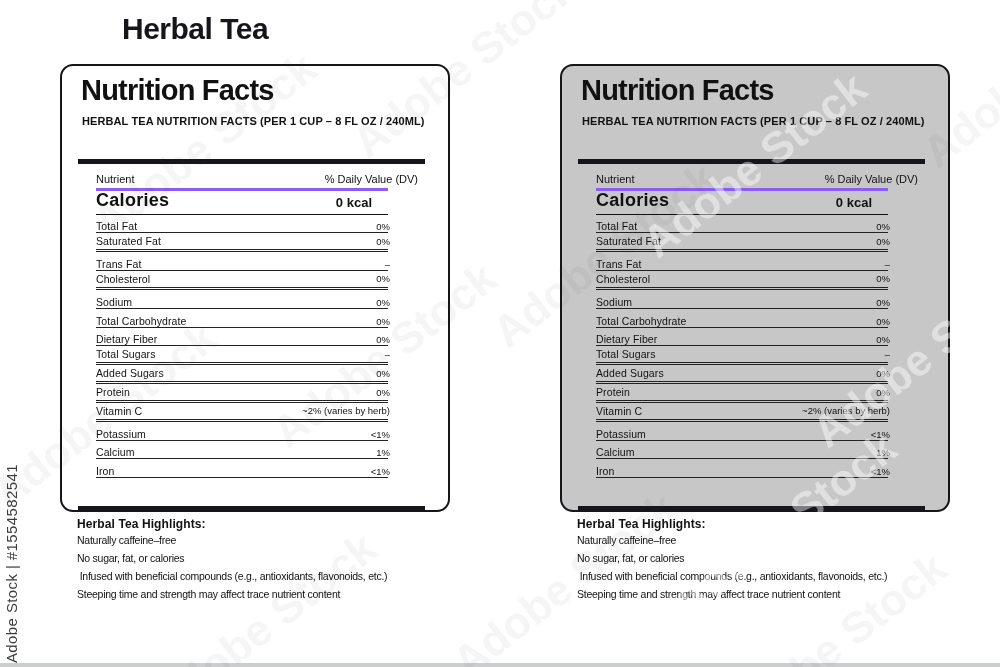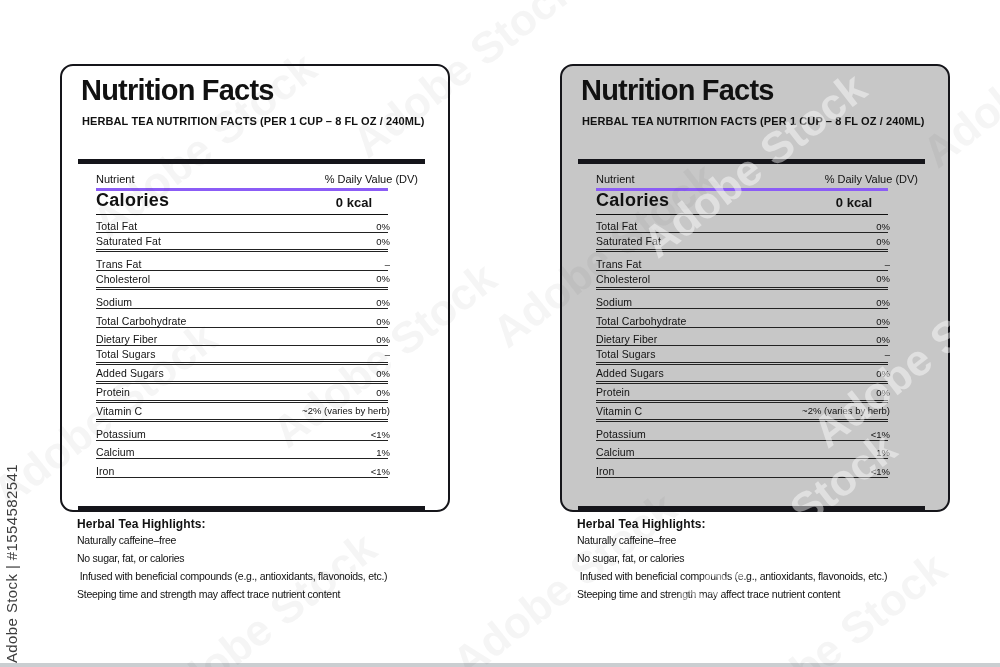--- a/index.html
+++ b/index.html
@@ -50,20 +50,21 @@
   .wm-vertical{position:absolute;left:3px;bottom:4px;z-index:6;color:#3d3d3d;font-size:15px;
                letter-spacing:0.4px;writing-mode:vertical-rl;transform:rotate(180deg);white-space:nowrap;}
 
   .bottom-strip{position:absolute;left:0;right:0;bottom:0;height:4px;background:#caced1;z-index:4;}
 </style>
 </head>
 <body>
 
 <div class="stage">
 
+  <div class="page-title left">Herbal Tea</div>
 
   <div class="card white">
     <div class="nf-title">Nutrition Facts</div>
     <div class="nf-subtitle">HERBAL TEA NUTRITION FACTS (PER 1 CUP – 8 FL OZ / 240ML)</div>
     <div class="bar top"></div>
     <div class="hdr-row">
       <span class="hdr-nutrient">Nutrient</span>
       <span class="hdr-dv">% Daily Value (DV)</span>
     </div>
     <div class="calories-row">

